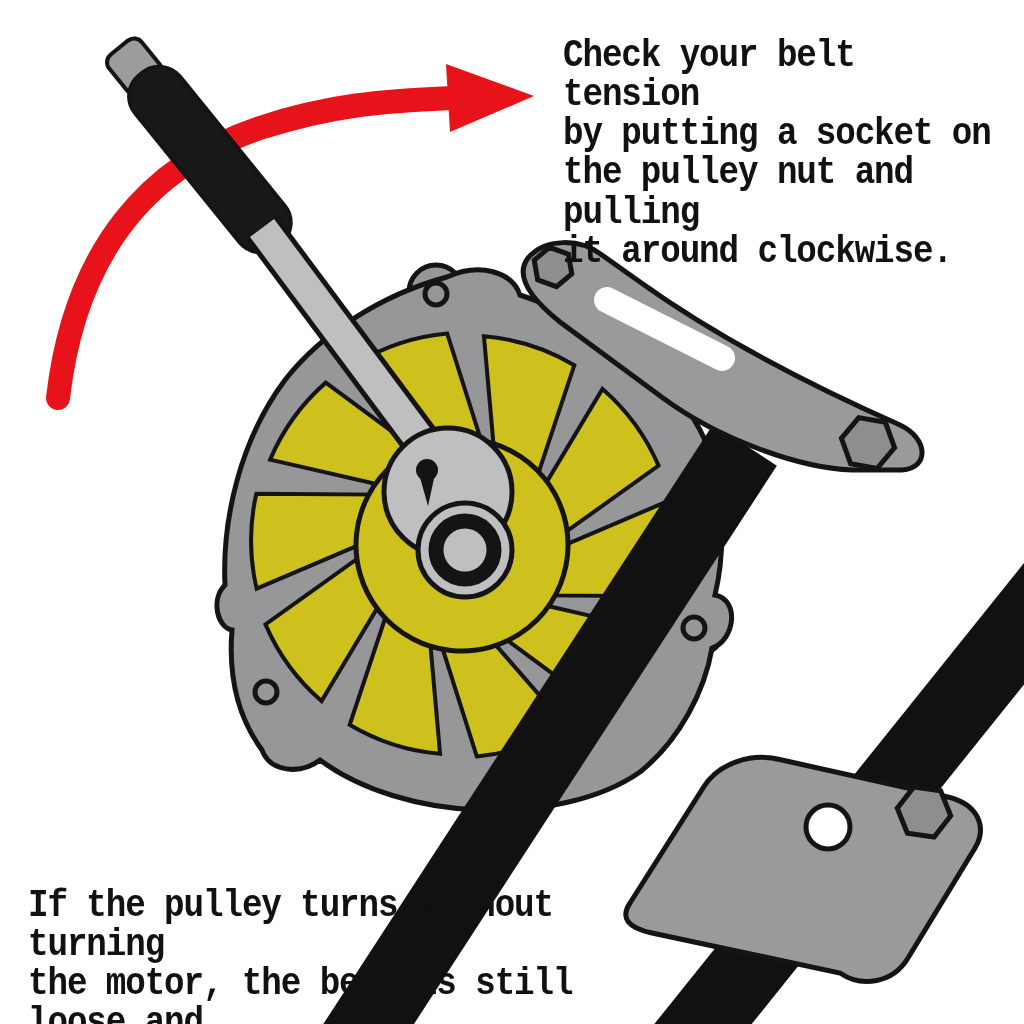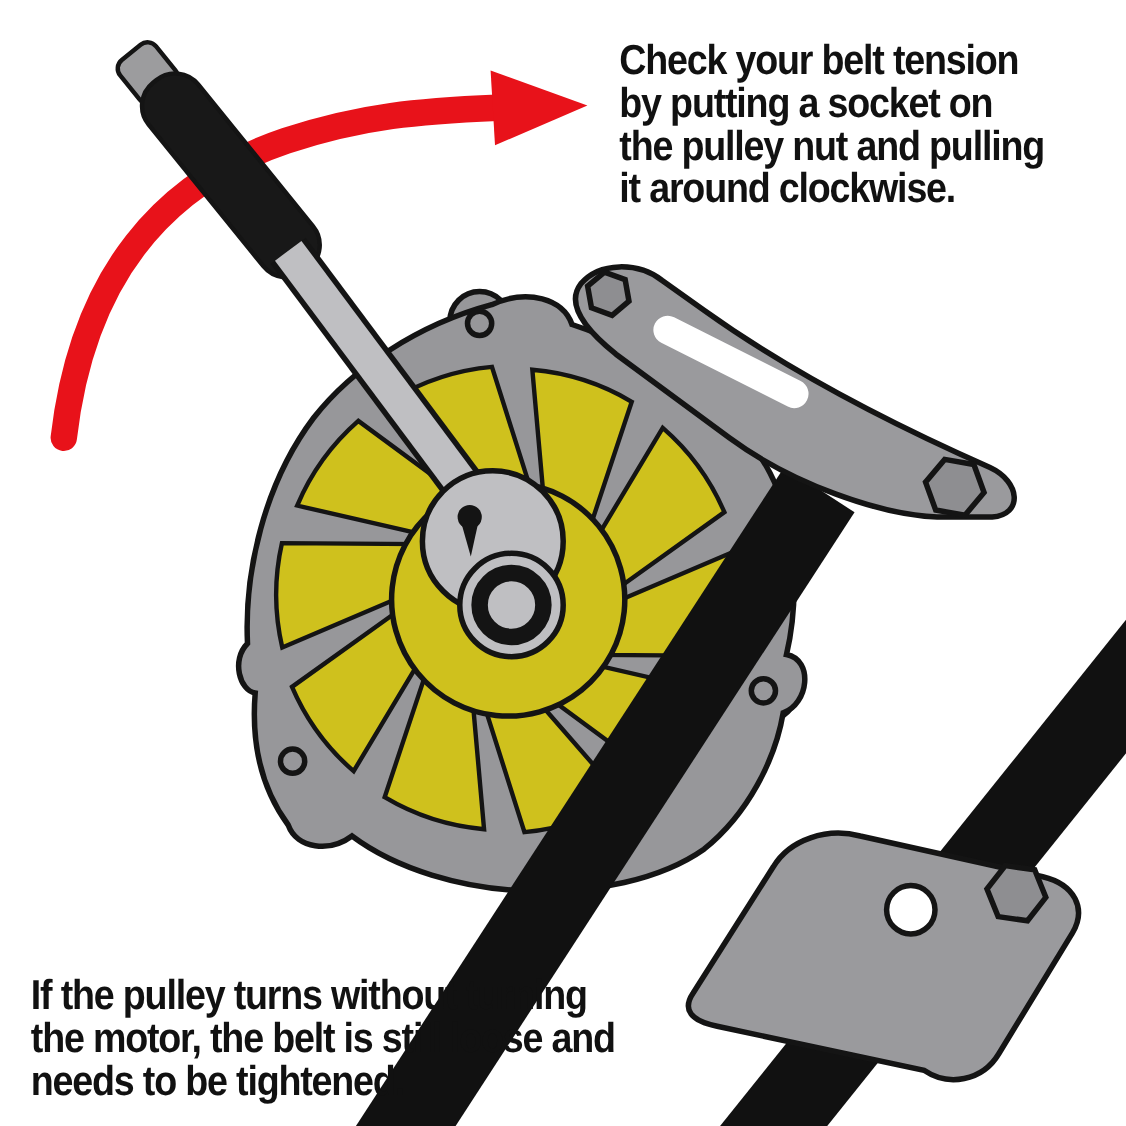--- a/index.html
+++ b/index.html
@@ -1,21 +1,21 @@
 <!DOCTYPE html>
 <html><head>
 <meta charset="utf-8">
 <style>
   html,body{margin:0;padding:0;background:#ffffff;}
   .canvas{
     position:relative;
     width:1024px;height:1024px;
     background:#ffffff;
     overflow:hidden;
-    font-family:Liberation Sans, sans-serif;
+    font-family:Liberation Mono, monospace;
   }
   .caption{
     position:absolute;
     color:#111111;
     font-weight:bold;
     font-size:38px;
     line-height:1.03;
     letter-spacing:-1.2px;
     white-space:pre-line;
     transform:scaleX(0.9);

